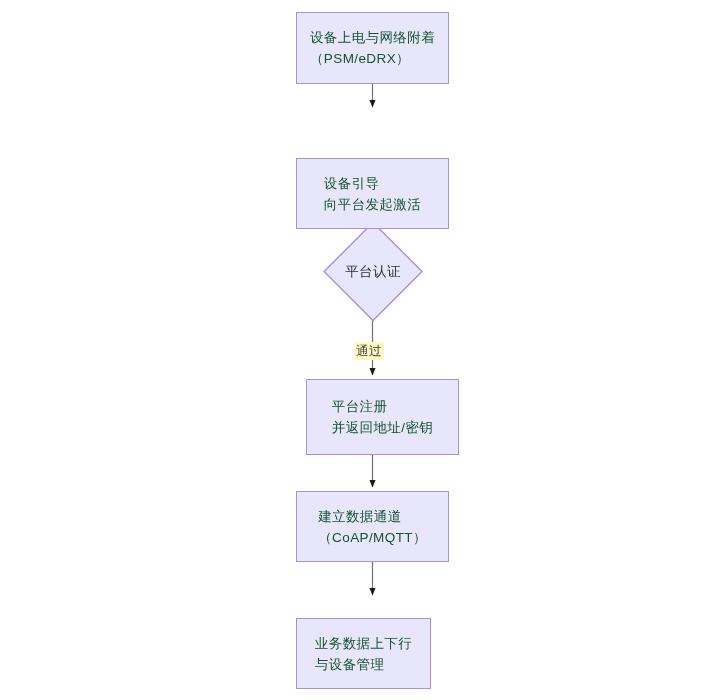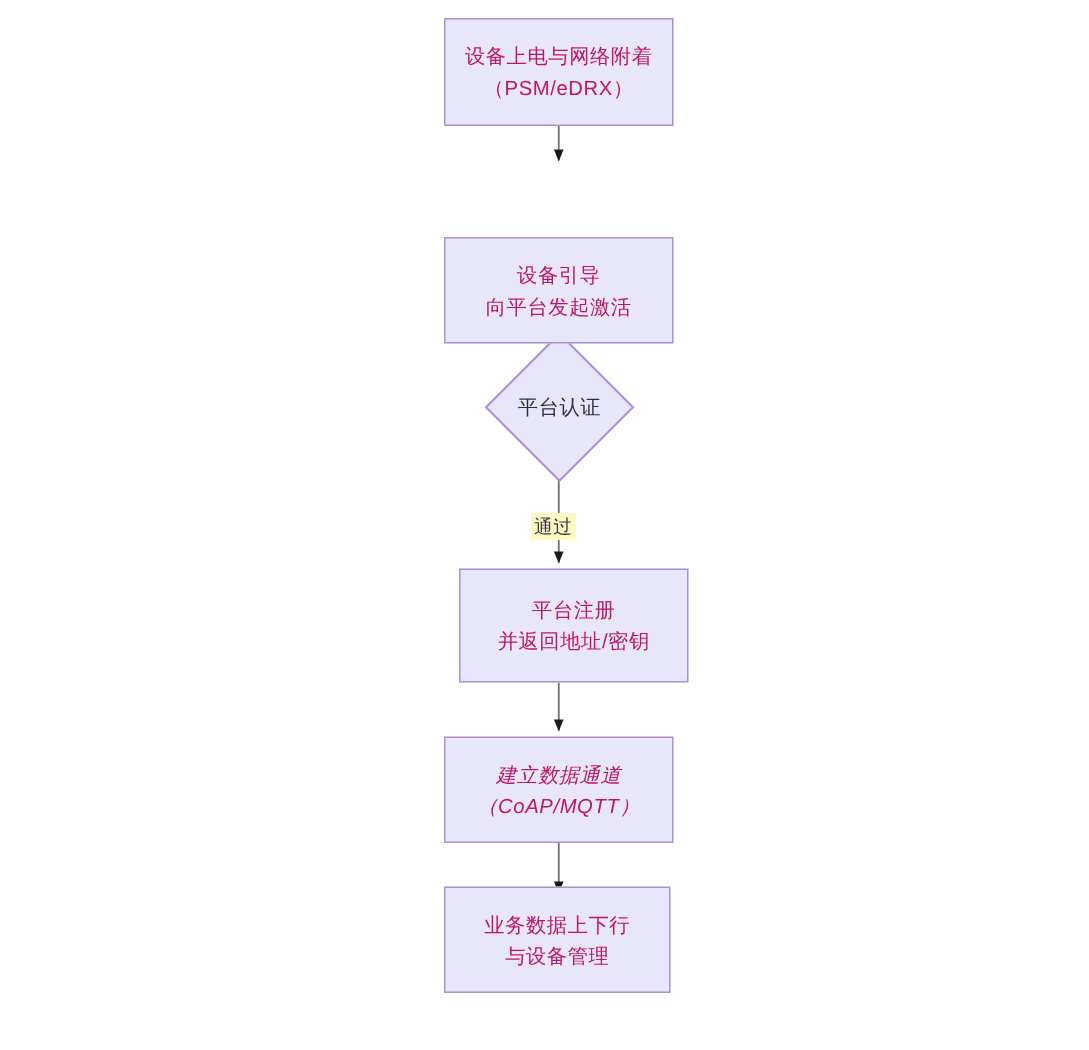--- a/index.html
+++ b/index.html
@@ -27,22 +27,21 @@
     top: 0;
     width: 726px;
     height: 700px;
   }
   .node {
     position: absolute;
     box-sizing: border-box;
     display: flex;
     align-items: center;
     justify-content: center;
-    text-align: center;
-    color: #be185d;
+    color: #14532d;
     font-size: 13.5px;
     line-height: 21px;
     letter-spacing: 0.4px;
   }
   .node.process {
     background: #e8e6fa;
     border: 1.4px solid #ae8fd6;
   }
   .node-text {
     white-space: pre-line;
@@ -115,23 +114,23 @@
     <div class="diamond-label">平台认证</div>
   </div>
 
   <div class="edge-label" style="left:354px; top:342px;">通过</div>
 
   <div class="node process" style="left:296px; top:379px; width:153px; height:76px;margin-left:10px;">
     <div class="node-text">平台注册
 并返回地址/密钥</div>
   </div>
 
-  <div class="node process" style="left:296px; top:491px; width:153px; height:71px;font-style:italic;">
+  <div class="node process" style="left:296px; top:491px; width:153px; height:71px;">
     <div class="node-text">建立数据通道
 （CoAP/MQTT）</div>
   </div>
 
-  <div class="node process" style="left:296px; top:591px; width:151px; height:71px;">
+  <div class="node process" style="left:296px; top:618px; width:135px; height:71px;">
     <div class="node-text">业务数据上下行
 与设备管理</div>
   </div>
 
 </div>
 
 </body></html>

